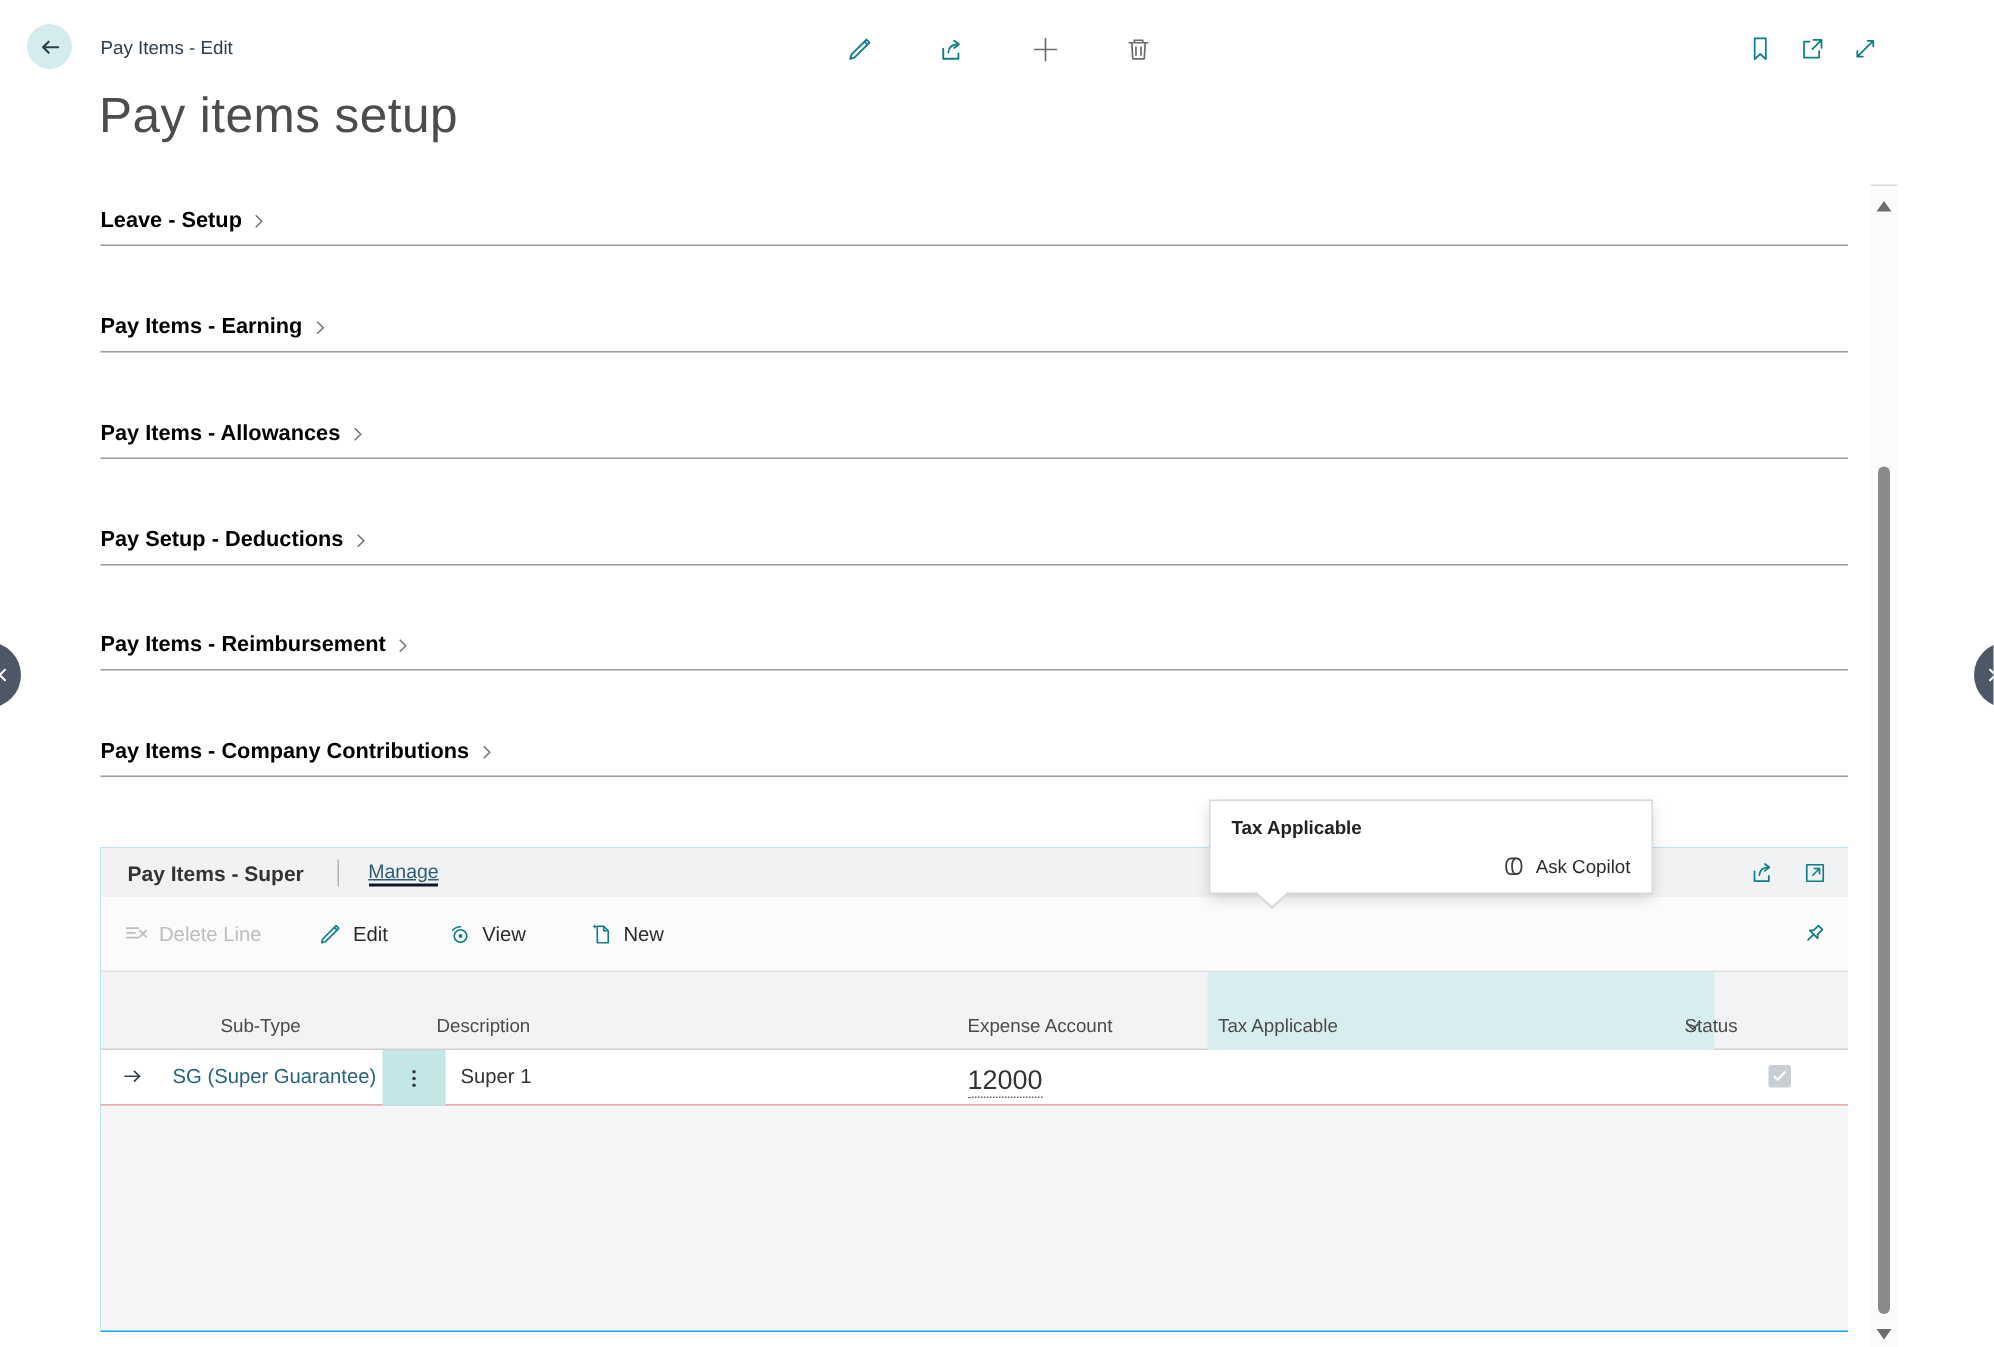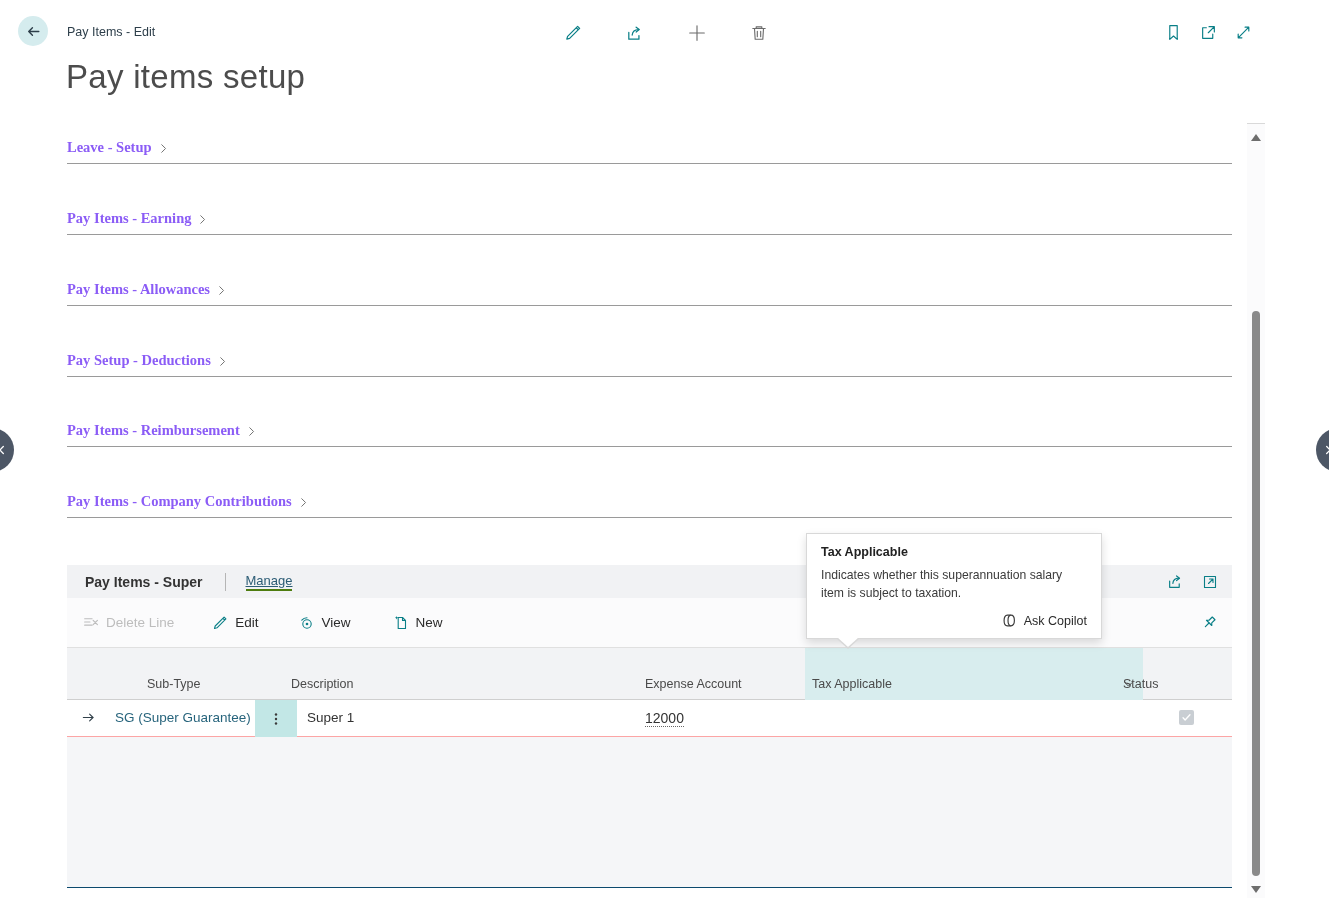--- a/index.html
+++ b/index.html
@@ -38,41 +38,41 @@
     position:absolute; left:66px; top:58px; font-size:33px; font-weight:300;
     color:#4c4c4c; letter-spacing:.3px;
   }
 
   
   .section {
     position:absolute; left:67px; width:1165px; height:26px;
     border-bottom:1px solid #9a9a9a; cursor:pointer;
   }
   .section-label {
-    font-size:14.5px; font-weight:bold; color:#8b5cf6; display:inline-flex;
-    align-items:center; gap:5px;font-family:Liberation Serif, serif;
+    font-size:14.5px; font-weight:bold; color:#000000; display:inline-flex;
+    align-items:center; gap:5px;
   }
   .section-chevron { color:#6f6f6f; margin-top:1px; }
   .sec-0 { top:138px; } .sec-1 { top:209px; } .sec-2 { top:280px; }
   .sec-3 { top:351px; } .sec-4 { top:421px; } .sec-5 { top:492px; }
 
   
   .super-card {
     position:absolute; left:67px; top:565px; width:1165px; height:323px;
-    background:#0c4a6e;
+    background:#0ea5e9;
   }
   .card-header {
     height:33px; background:#f1f2f4; display:flex; align-items:center;
     position:relative;
   }
   .card-title { margin-left:18px; font-size:14px; font-weight:bold; color:#333; }
   .card-vdiv { width:1px; height:18px; background:#b5b5b5; margin:0 20px 0 22px; }
   .card-tab {
     font-size:13px; color:#2c5c75; text-decoration:underline;
-    border-bottom:2px solid #4d7c0f; padding-bottom:1px; cursor:pointer;
+    border-bottom:2px solid #0f172a; padding-bottom:1px; cursor:pointer;
   }
   .card-header-icons {
     position:absolute; right:14px; top:8px; display:flex; gap:18px; color:#0a7f87;
   }
   .card-toolbar {
     height:50px; background:#fbfbfc; display:flex; align-items:center;
     position:relative; border-bottom:1px solid #e0e0e0;
   }
   .tb-item {
     display:inline-flex; align-items:center; gap:7px; font-size:13.5px;
@@ -111,21 +111,21 @@
     position:absolute; left:48px; top:10px; font-size:13.5px; color:#27647c;
     cursor:pointer;
   }
   .ellipsis-cell {
     position:absolute; left:188px; top:0; width:42px; height:37px;
     background:#c2e7e6; display:flex; align-items:center; justify-content:center;
     cursor:pointer; color:#3a3a3a;
   }
   .cell-desc { position:absolute; left:240px; top:10px; font-size:13.5px; color:#333; }
   .cell-expense {
-    position:absolute; left:578px; top:10px; font-size:14px; color:#333;
+    position:absolute; left:578px; top:10px; font-size:18px; color:#333;
     border-bottom:1px dotted #666; cursor:pointer;
   }
   .cell-status-box {
     position:absolute; left:1112px; top:10px; width:15px; height:15px;
     background:#c9ced3; border-radius:2px; display:flex; align-items:center;
     justify-content:center;
   }
   .grid-empty { height:150px; background:#f5f6f8; }
 
   
@@ -429,21 +429,20 @@
           </svg>
       </span>
     </span>
   </div>
 
   <div class="grid-empty"></div>
 </div>
 
 <div class="tooltip">
   <div class="tooltip-title">Tax Applicable</div>
-  <div class="tooltip-body">Indicates whether this superannuation salary item is subject to taxation.</div>
   <button class="tooltip-action">
     <span>
       <svg width="17" height="17" viewBox="0 0 16 16" fill="none" stroke="#3b3b3b" stroke-width="1.1">
           <path d="M6 3h3.4c2 0 3.2 1.9 3.2 5s-1.2 5-3.2 5H6c-2 0-3.1-1.9-3.1-5S4 3 6 3z"></path>
           <path d="M9 3C7.3 3.4 6.6 5.2 6.6 8S7.3 12.6 9 13"></path>
         </svg>
     </span>
     <span>Ask Copilot</span>
   </button>
   <div class="tooltip-tail-border"></div>

